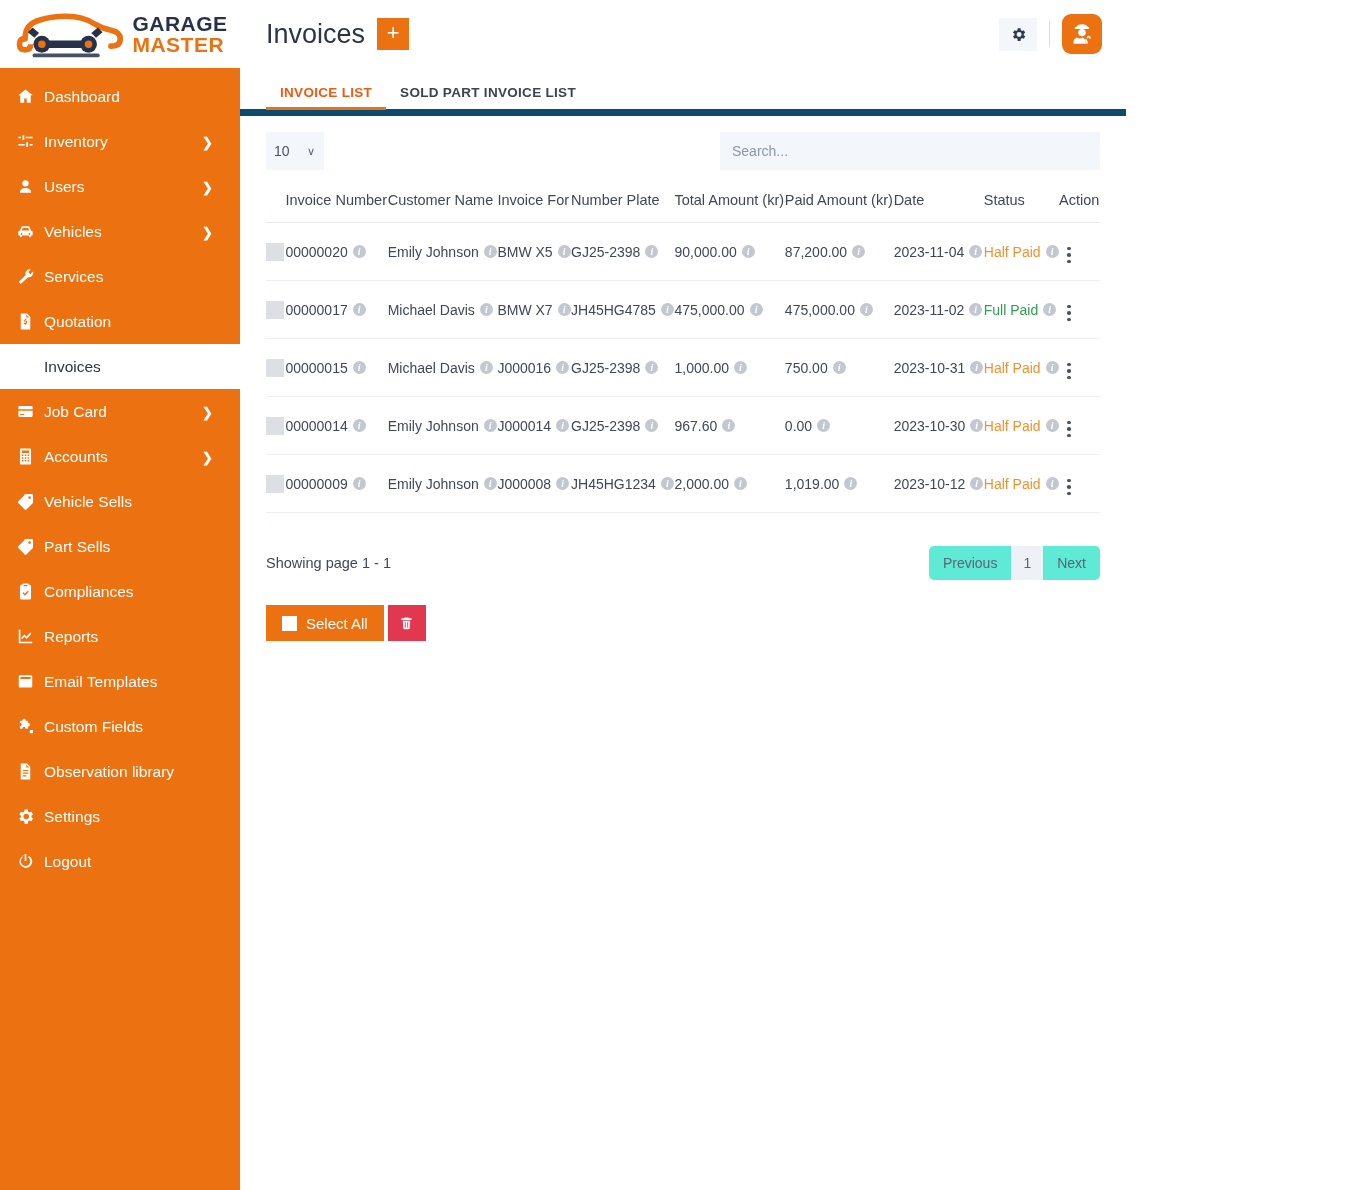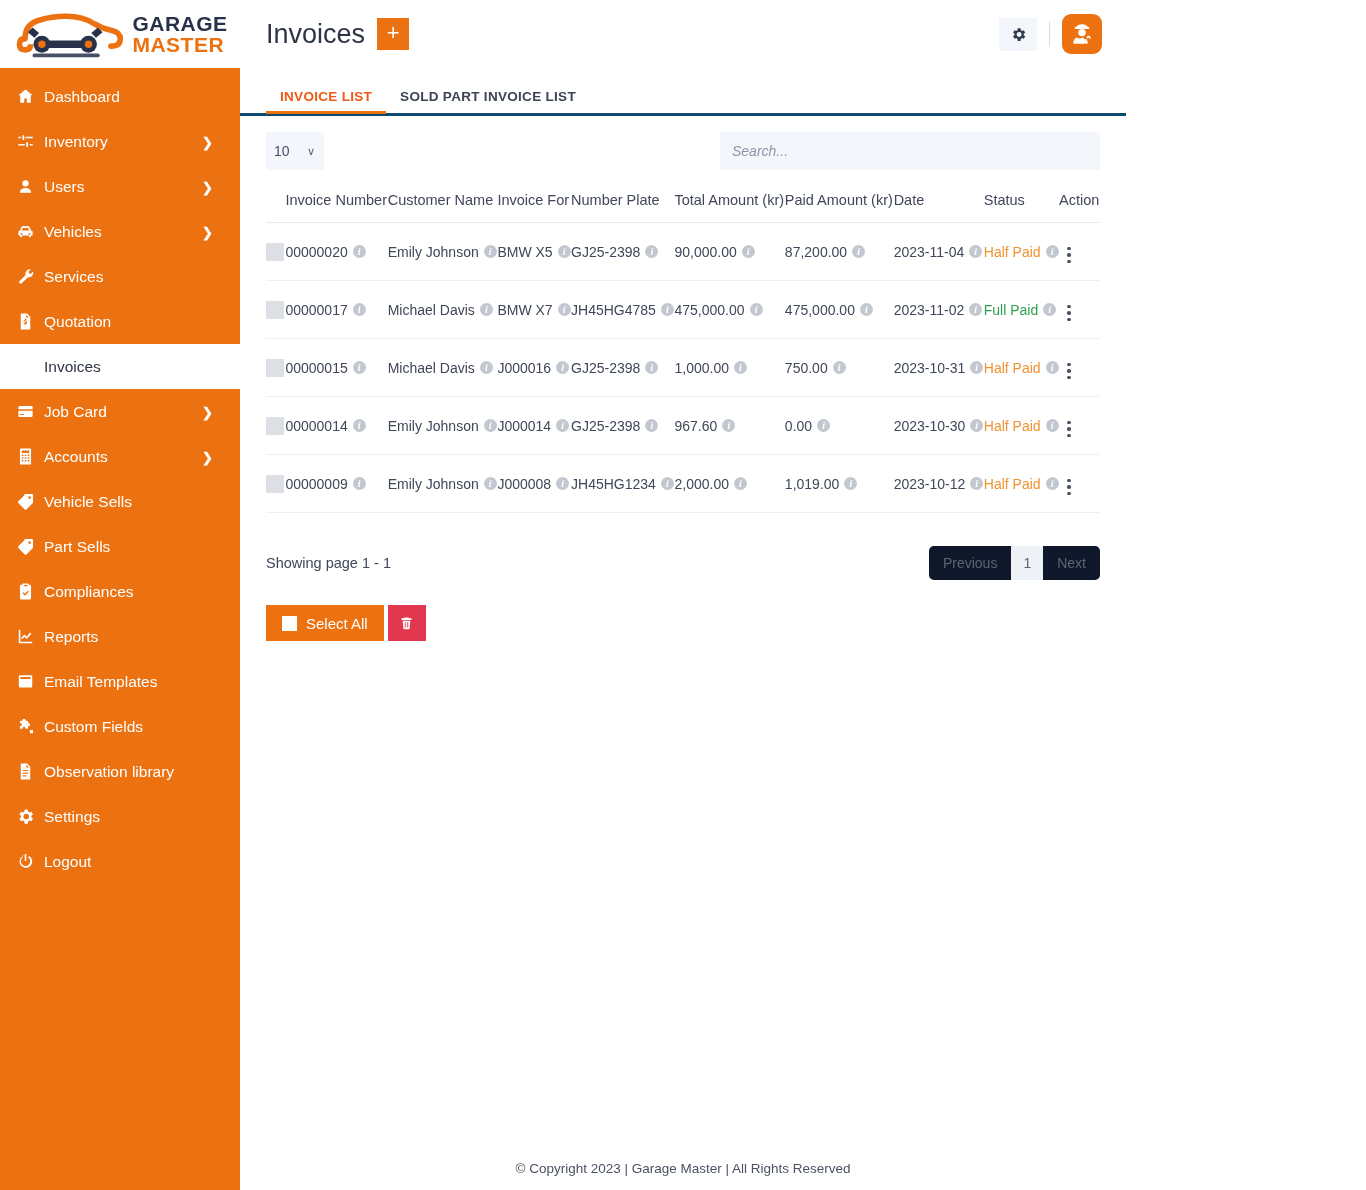--- a/index.html
+++ b/index.html
@@ -79,21 +79,21 @@
   }
   .vdiv { width: 1px; height: 26px; background: #d7dde6; margin: 0 12px; }
   .avatar-btn {
     width: 40px; height: 40px; background: #ec7211; border-radius: 9px;
     border: none; cursor: pointer;
     display: flex; align-items: center; justify-content: center;
   }
 
   .tabs {
     display: flex; align-items: flex-end;
-    padding: 0 26px; border-bottom: 3px solid #0c4a6e; height: 38px;
+    padding: 0 26px; border-bottom: 7px solid #0c4a6e; height: 38px;
     margin-top: 10px;
   }
   .tab {
     font-size: 13.5px; font-weight: bold; letter-spacing: .3px;
     color: #3c4353; padding: 0 14px 9px 14px; cursor: pointer;
     background: none; border: none; position: relative;
     font-family: "Liberation Sans", sans-serif;
   }
   .tab.active { color: #ec5b11; }
   .tab.active::after {
@@ -115,21 +115,20 @@
   }
   .len-wrap { position: relative; }
   .len-wrap .chev {
     position: absolute; right: 9px; top: 50%; transform: translateY(-50%);
     pointer-events: none; color: #5a6377; font-size: 11px;
   }
   .search-input {
     width: 380px; height: 38px; background: #f3f6fa; border: none;
     padding: 0 12px; font-size: 14px; color: #47506a;
     font-family: "Liberation Sans", sans-serif;
-    font-style: italic;
   }
   .search-input::placeholder { color: #8d96a8; }
 
   table.inv { width: 100%; border-collapse: collapse; margin-top: 22px; }
   table.inv thead th {
     text-align: left; font-weight: normal; font-size: 14.5px;
     color: #3f4758; padding: 0 0 14px 0; white-space: nowrap;
   }
   table.inv thead tr { border-bottom: 1px solid #e6eaf0; }
   table.inv tbody td {
@@ -171,21 +170,21 @@
     display: block;
   }
 
   .pager-row {
     display: flex; justify-content: space-between; align-items: center;
     margin-top: 33px;
   }
   .showing { font-size: 14.5px; color: #3f4758; }
   .pager { display: flex; }
   .pg {
-    background: #0f172a; border: none; color: #5c6575;
+    background: #5eead4; border: none; color: #5c6575;
     font-size: 14px; padding: 9px 14px; cursor: pointer;
     font-family: "Liberation Sans", sans-serif;
   }
   .pg:first-child { border-radius: 5px 0 0 5px; }
   .pg:last-child { border-radius: 0 5px 5px 0; }
   .pg.num { background: #eef2f7; padding: 9px 12px; }
 
   .bulk-row { display: flex; gap: 4px; margin-top: 25px; }
   .select-all-btn {
     background: #ec7211; border: none; color: #fff;
@@ -541,15 +540,14 @@
           <span>Select All</span>
         </button>
         <button class="del-btn">
           <svg width="15" height="16" viewBox="0 0 24 24">
             <path fill="#ffffff" d="M9 3h6l1 1.5h4V7H4V4.5h4L9 3zM6 8.5h12l-1 12.2a1.5 1.5 0 01-1.5 1.3h-7A1.5 1.5 0 017 20.7L6 8.5zm3.3 2.2v8.6h1.5v-8.6H9.3zm3.9 0v8.6h1.5v-8.6h-1.5z"></path>
           </svg>
         </button>
       </div>
     </div>
 
-    <div class="footer">© Copyright 2023 | Garage Master | All Rights Reserved</div>
   </main>
 </div>
 
 </body></html>

